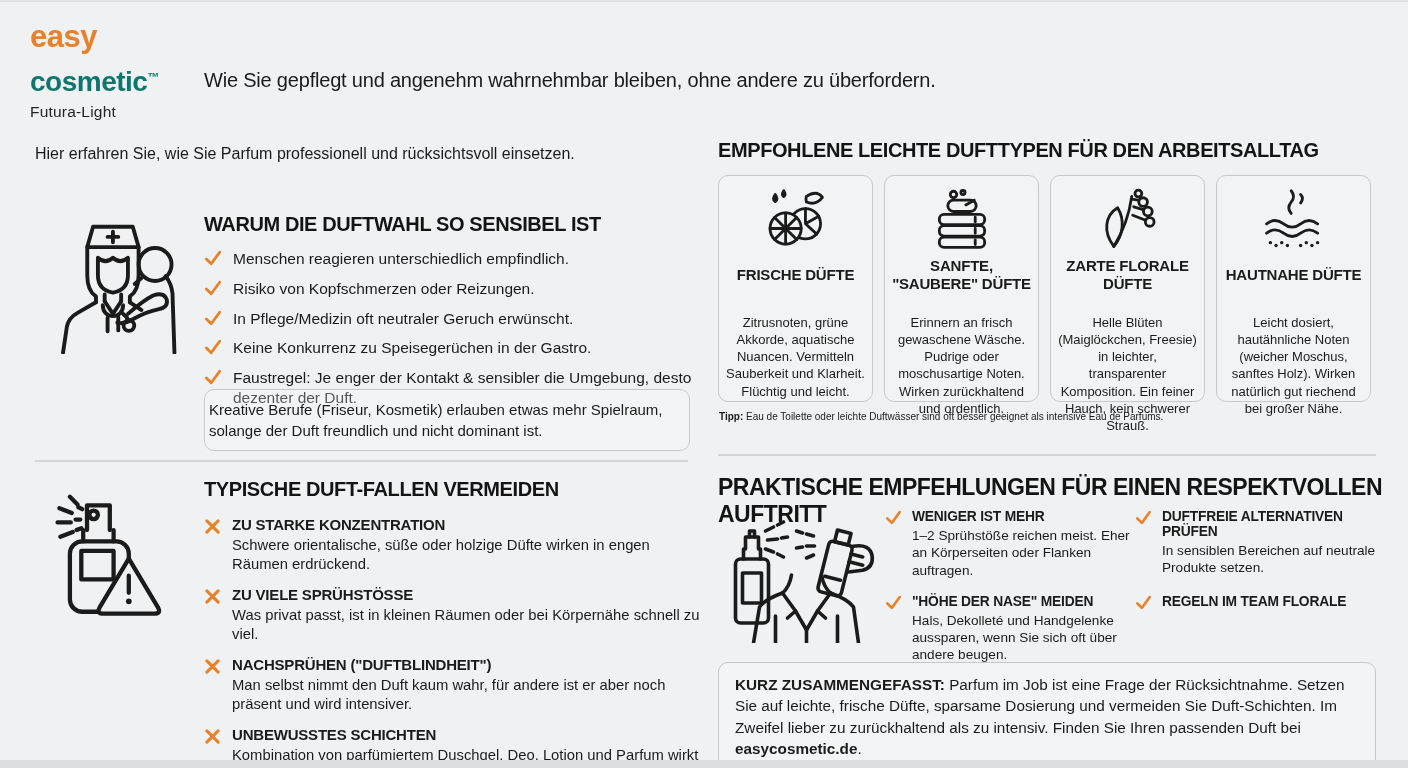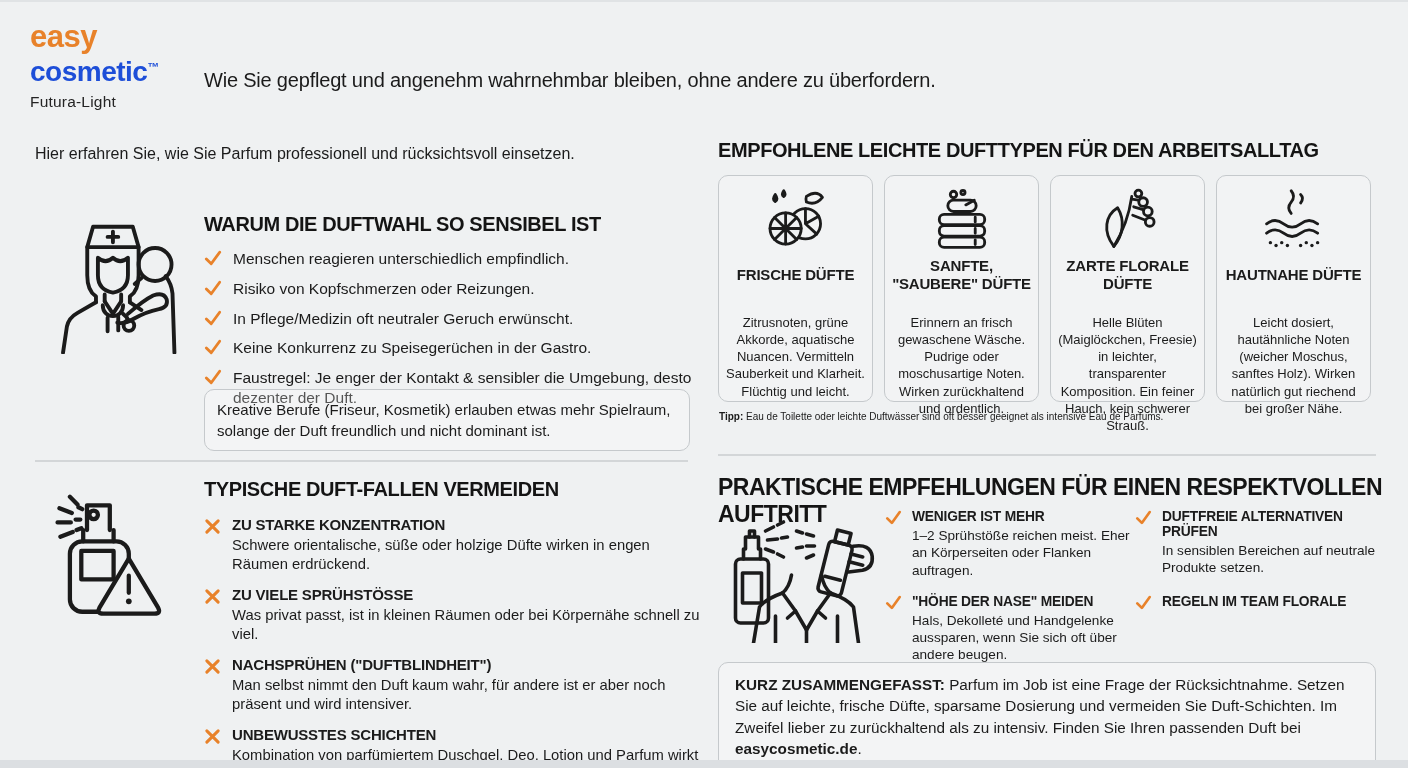--- a/index.html
+++ b/index.html
@@ -4,41 +4,41 @@
 <style>
   html,body{margin:0;padding:0;}
   .page{position:relative;width:1408px;height:768px;background:var(--background,#eff1f2);overflow:hidden;
         font-family:"Liberation Sans","DejaVu Sans",sans-serif;color:var(--text,#1b1b1b);}
   .top-strip{position:absolute;top:0;left:0;right:0;height:2px;background:#e0e3e5;}
   .bottom-strip{position:absolute;bottom:0;left:0;right:0;height:8px;background:#dcdfe2;}
 
   
   .logo{position:absolute;left:30px;top:21px;line-height:1;}
   .logo-easy{font-size:31px;font-weight:700;color:var(--accent,#e8822a);letter-spacing:-0.5px;}
-  .logo-cosmetic{font-size:28px;font-weight:700;letter-spacing:-0.5px;margin-top:6px;color:#1d4ed8;}
+  .logo-cosmetic{font-size:28px;font-weight:700;letter-spacing:-0.5px;margin-top:16px;color:#0f766e;}
   .logo-cosmetic sup{font-size:12px;font-weight:700;}
   .logo-variant{font-size:15.5px;color:#242424;margin-top:8px;letter-spacing:0.2px;}
 
   
   .main-title{position:absolute;left:203px;top:27px;font-size:30px;font-weight:700;letter-spacing:-0.6px;color:#141414;white-space:nowrap;}
   .main-subtitle{position:absolute;left:204px;top:69px;font-size:20px;font-weight:500;letter-spacing:-0.2px;}
 
   .intro{position:absolute;left:35px;top:142px;font-size:16px;line-height:1.55;}
 
   .section-heading{font-size:20px;font-weight:700;letter-spacing:-0.4px;color:#141414;}
 
   
   .why-icon{position:absolute;left:33px;top:206px;}
   .why-content{position:absolute;left:204px;top:213px;width:496px;}
   .why-content .section-heading{margin-bottom:13px;}
   .check-item{display:flex;gap:11px;margin-bottom:8px;font-size:15.5px;line-height:1.28;}
   .check-glyph{flex:0 0 18px;margin-top:1px;color:var(--accent,#e8822a);}
 
   .note-box{position:absolute;left:204px;top:389px;width:486px;box-sizing:border-box;border:1.5px solid #c5c9cc;
-            border-radius:10px;padding:9px 12px;font-size:15px;line-height:1.4;background:rgba(255,255,255,0.25);}
+            border-radius:10px;padding:9px 4px;font-size:15px;line-height:1.4;background:rgba(255,255,255,0.25);}
 
   .divider{position:absolute;height:2px;background:#d3d6d8;}
   .divider-left{left:35px;top:460px;width:653px;}
   .divider-right{left:718px;top:454px;width:658px;}
 
   
   .pitfalls-icon{position:absolute;left:30px;top:487px;}
   .pitfalls-content{position:absolute;left:204px;top:478px;width:502px;}
   .pitfalls-content .section-heading{margin-bottom:15px;}
   .pitfall-item{display:flex;gap:11px;margin-bottom:12px;}

